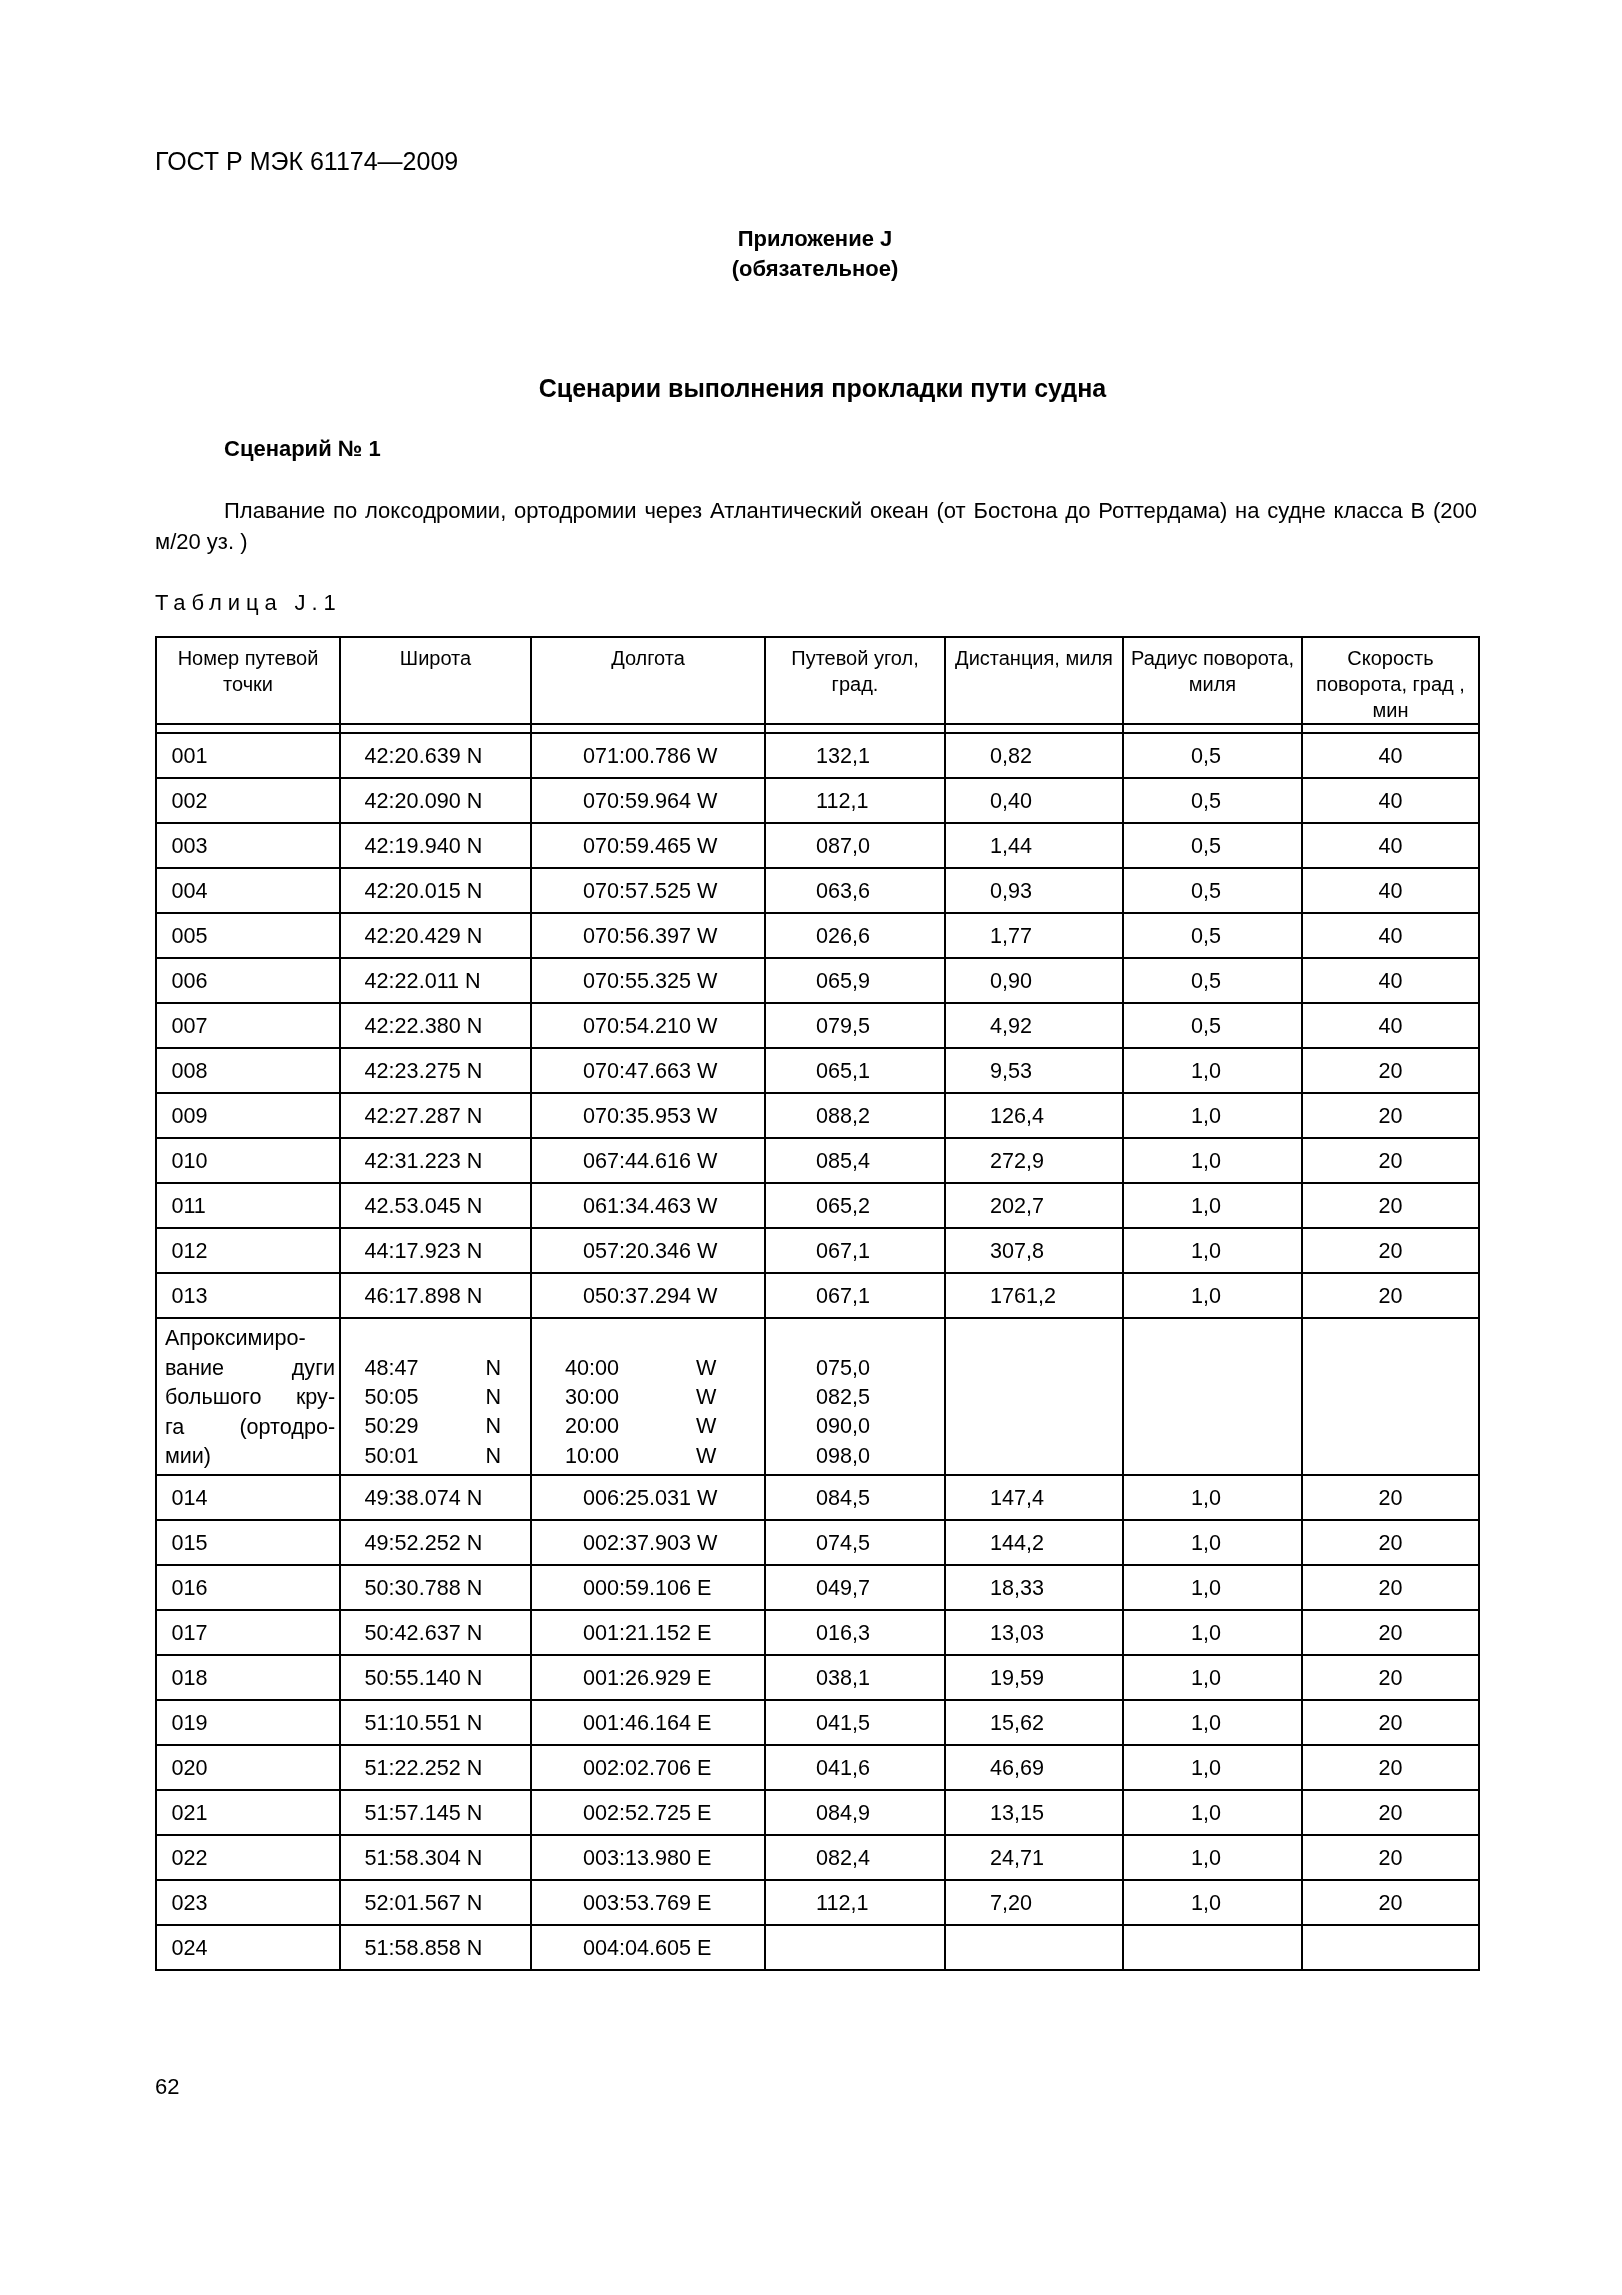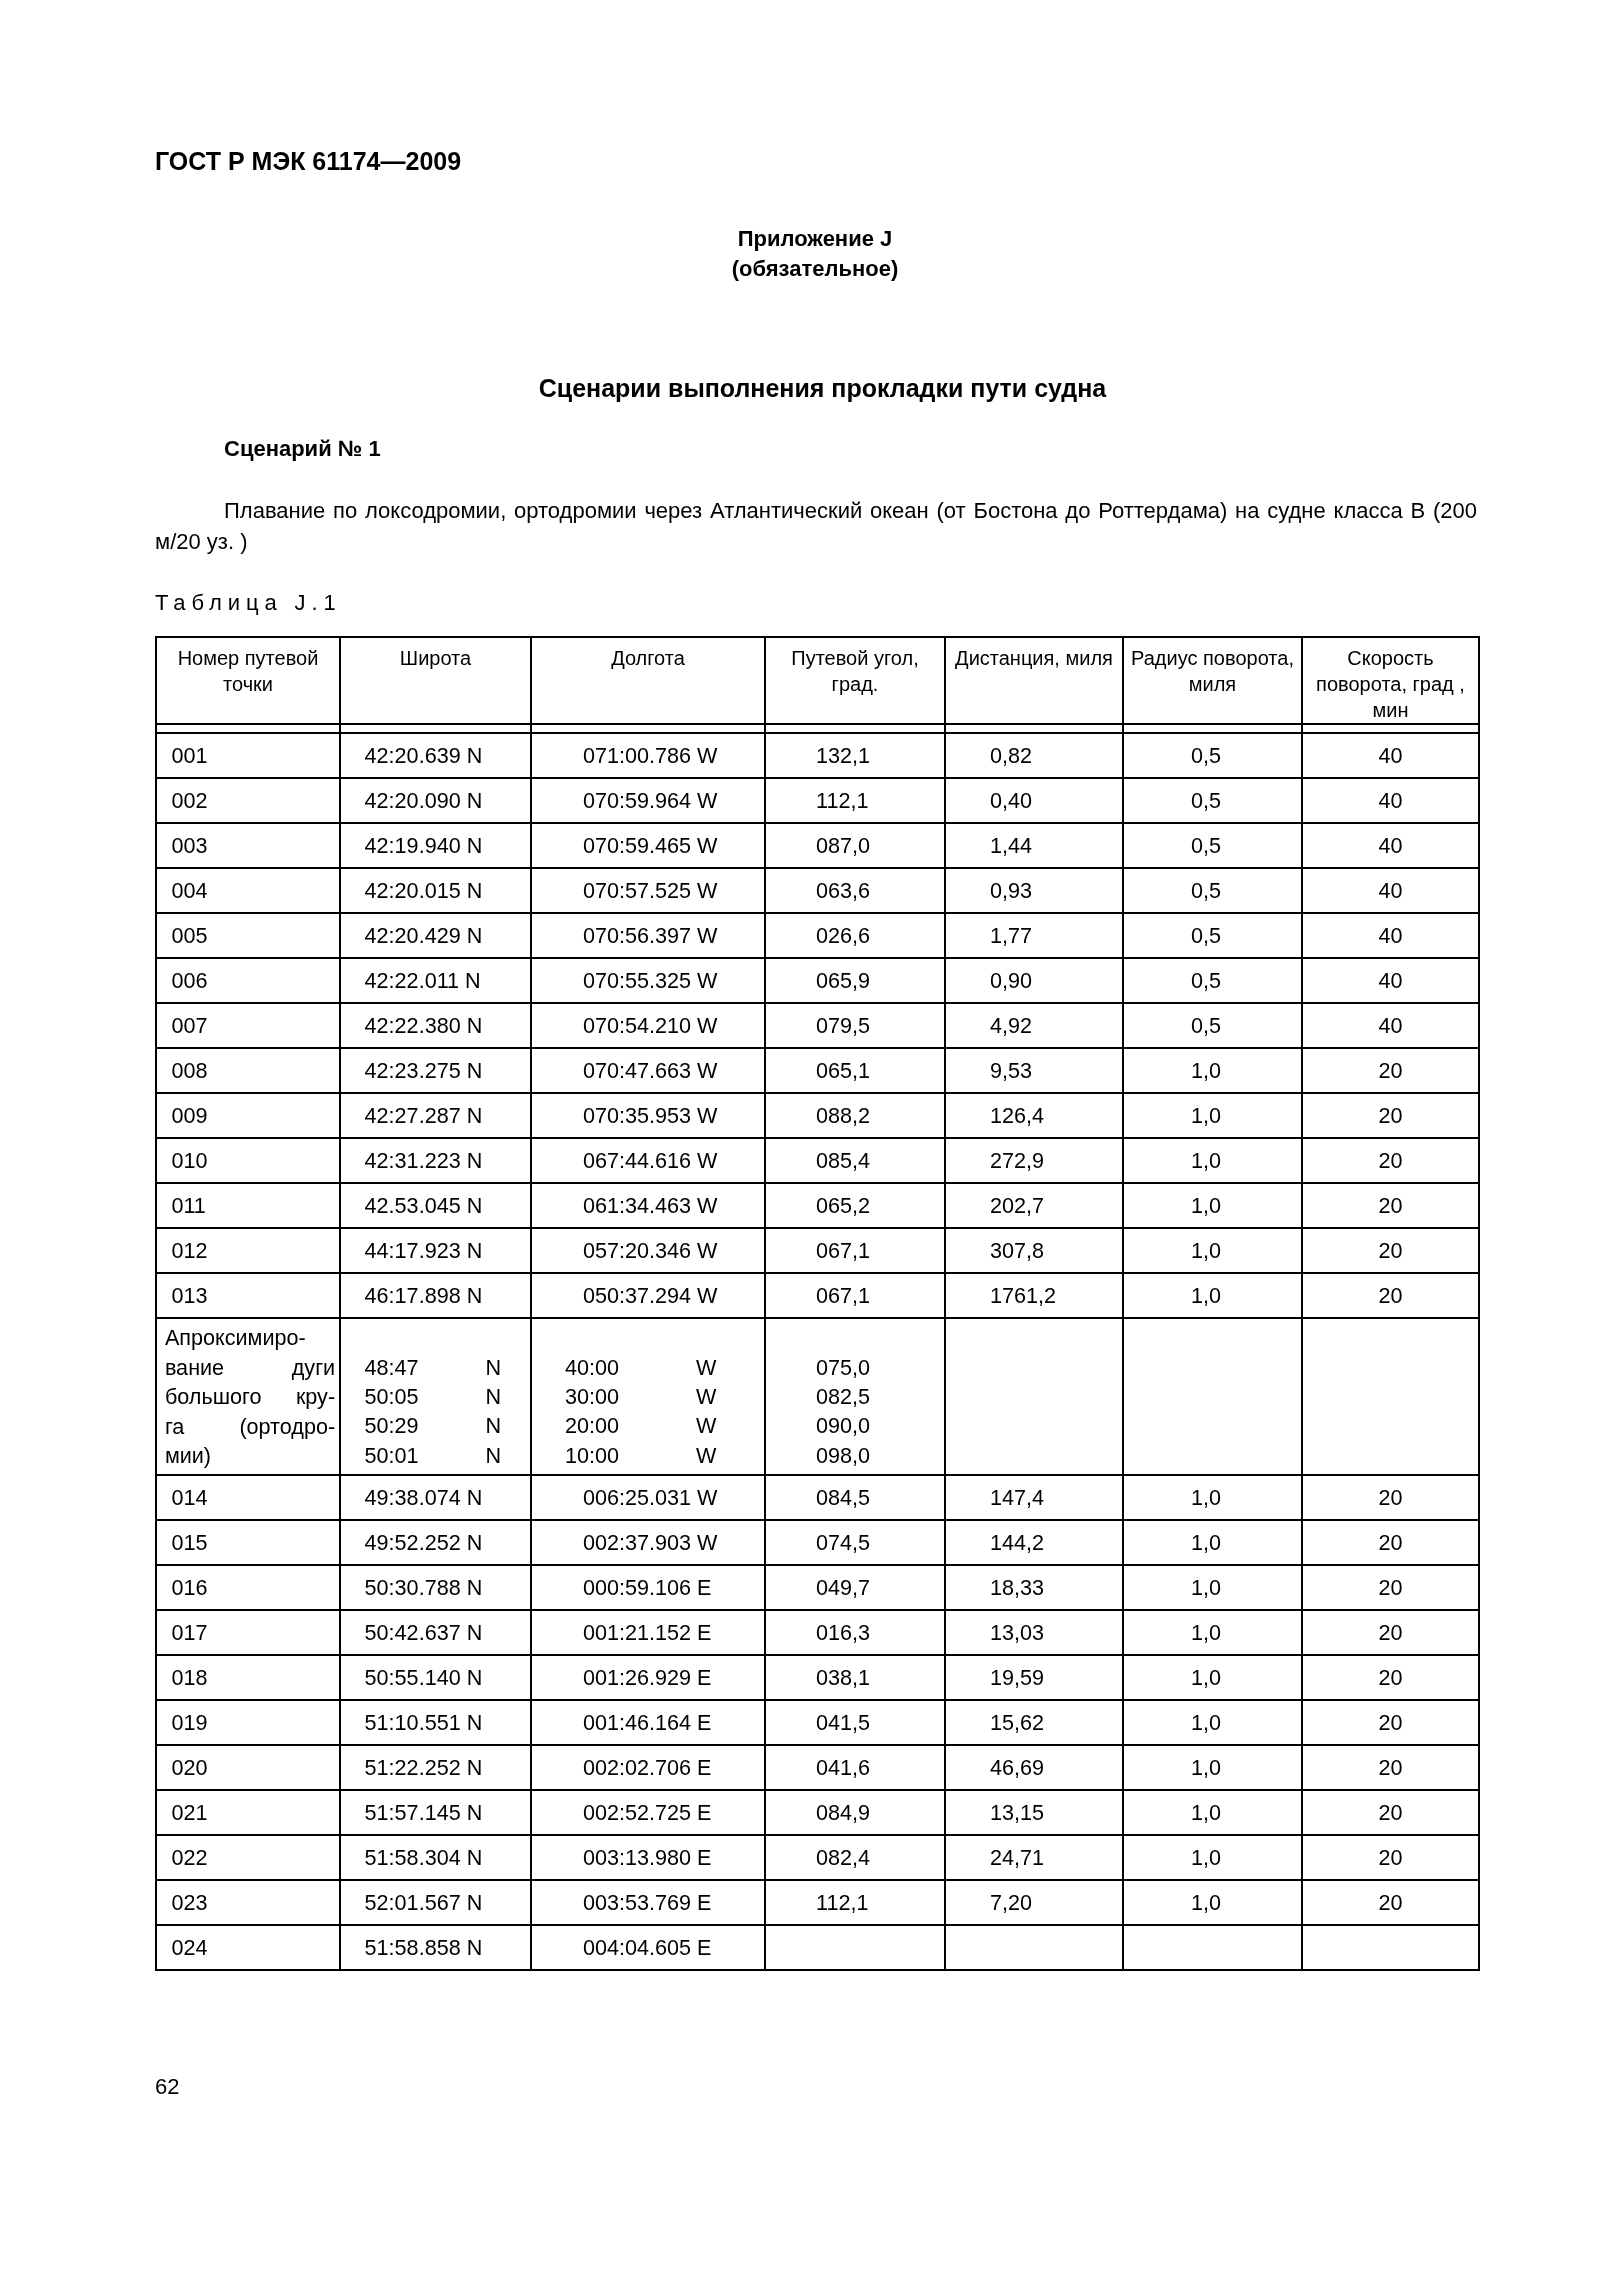--- a/index.html
+++ b/index.html
@@ -1,19 +1,19 @@
 <!DOCTYPE html>
 <html style="font-size:10.5px"><head>
 <meta charset="utf-8">
 <style>
   html, body { margin: 0; padding: 0; background: #ffffff; }
   body { width: 1622px; height: 2295px; position: relative; overflow: hidden;
          font-family: "Liberation Sans", sans-serif; color: #000; }
   .abs { position: absolute; }
-  #doc-code { left: 155px; top: 147px; font-size: 25px; font-weight: bold; }
+  #doc-code { left: 155px; top: 147px; font-size: 25px; font-weight: normal; }
   #annex-title { left: 0; width: 1622px; top: 224px; text-align: center; font-size: 22px; font-weight: bold; line-height: 30px; }
   #annex-title div { margin-left: 8px; }
   #section-title { left: 0; width: 1622px; top: 374px; text-align: center; font-size: 25px; font-weight: bold; padding-left: 23px; box-sizing: border-box; }
   #scenario-title { left: 224px; top: 436px; font-size: 22px; font-weight: bold; }
   #intro { left: 155px; width: 1322px; top: 495px; font-size: 22px; line-height: 31px; text-indent: 69px; text-align: justify; text-align-last: left; }
   #table-caption { left: 155px; top: 590px; font-size: 22px; letter-spacing: 5.9px; }
   #page-number { left: 155px; top: 2074px; font-size: 22px; }
 
   table#route-table { position: absolute; left: 155px; top: 636px; width: 1322px;
     border-collapse: collapse; border: 2.6px solid #000; table-layout: fixed; font-size: 21.6px; }

